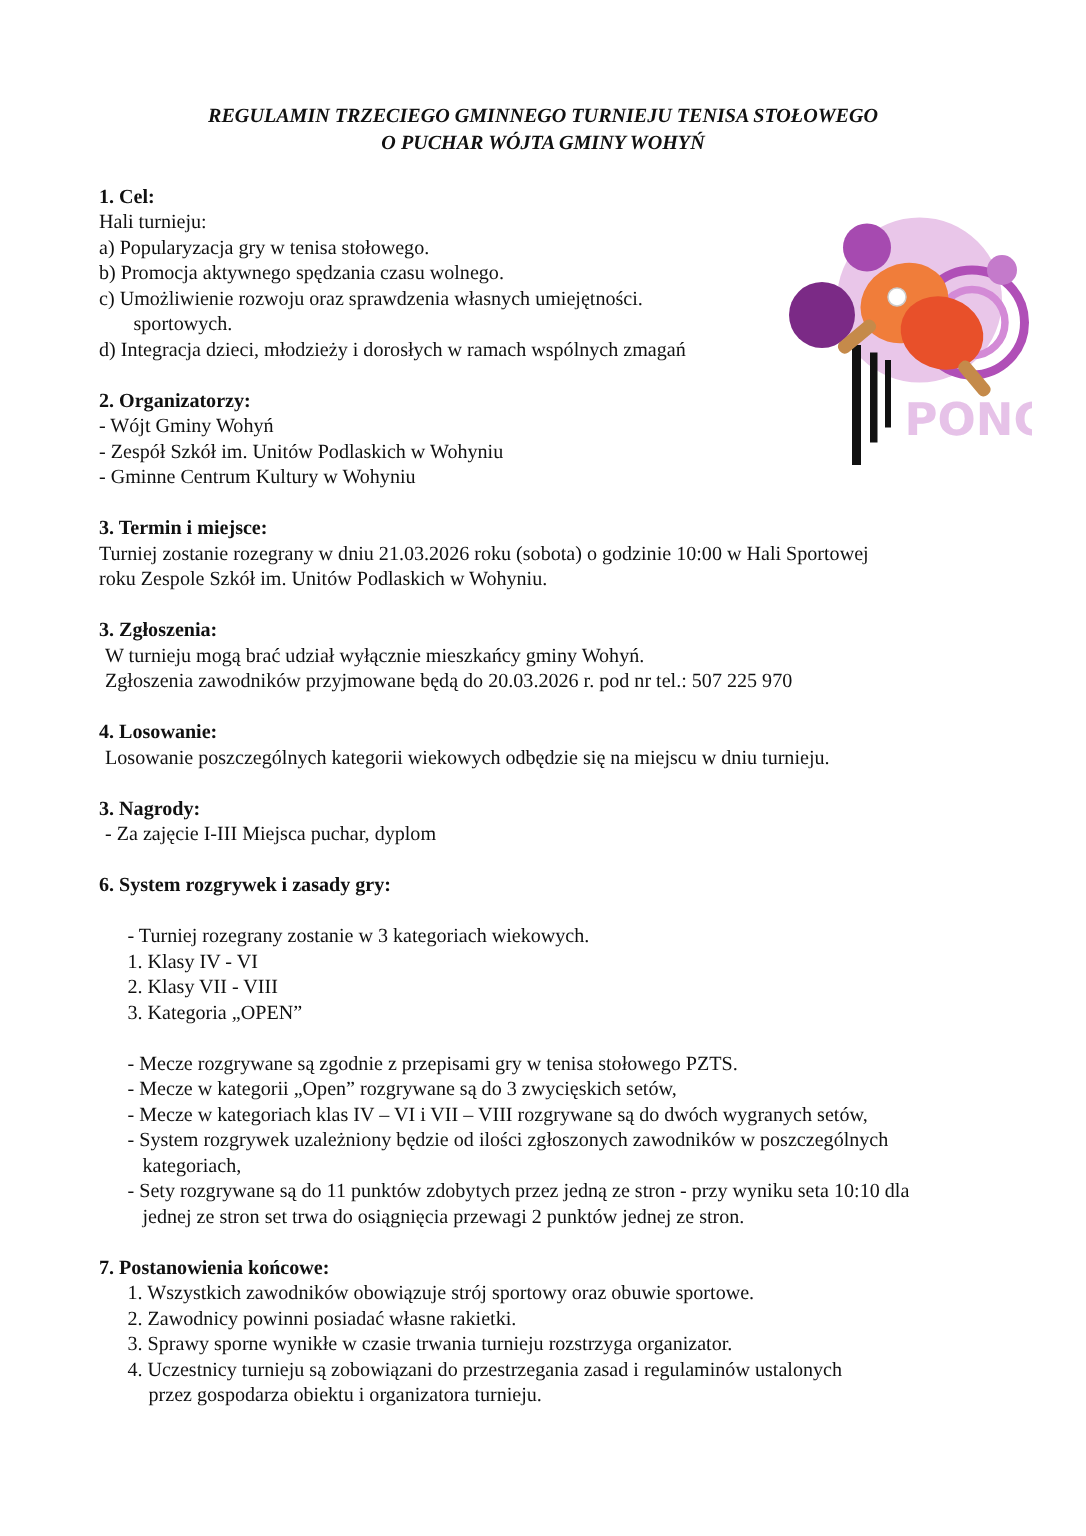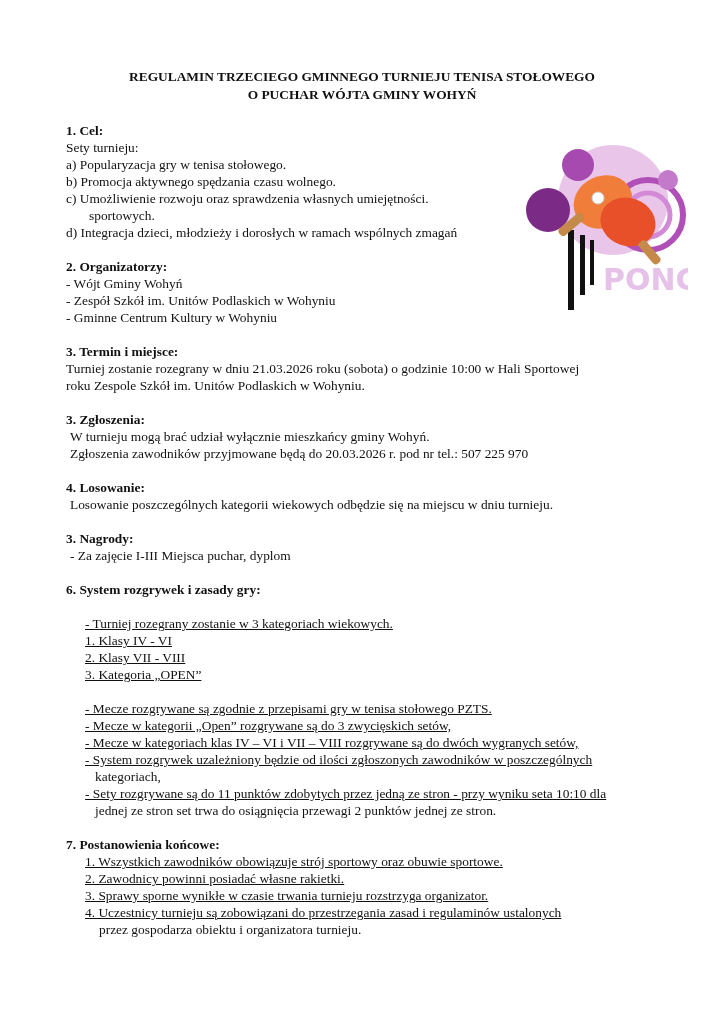--- a/index.html
+++ b/index.html
@@ -2,28 +2,28 @@
 <html><head>
 <meta charset="utf-8">
 <style>
   html, body { margin: 0; padding: 0; background: #ffffff; }
   body {
     width: 724px; height: 1024px; position: relative; overflow: hidden;
     font-family: "Liberation Serif", serif; color: #111; font-size: 13.4px;
   }
   .title {
     position: absolute; left: 0; width: 724px; top: 68px;
-    text-align: center; font-weight: bold; font-size: 13.4px; line-height: 18px;
+    text-align: center; font-weight: bold; font-size: 13.4px; line-height: 18px; font-style: italic;
   }
   .content { position: absolute; left: 66px; top: 122px; width: 600px; }
   .line { line-height: 17px; white-space: nowrap; }
   .h { font-weight: bold; line-height: 17px; font-family: Liberation Serif, serif; }
   .gap { height: 17px; }
   .ind1 { padding-left: 4px; }
-  .ind2 { padding-left: 19px; text-decoration: underline; }
+  .ind2 { padding-left: 19px; }
   .hang { padding-left: 23px; }
   .logo { position: absolute; left: 518px; top: 140px; width: 170px; height: 175px; }
 </style>
 </head>
 <body>
 
 <div class="title">
   <div>REGULAMIN TRZECIEGO GMINNEGO TURNIEJU TENISA STOŁOWEGO</div>
   <div>O PUCHAR WÓJTA GMINY WOHYŃ</div>
 </div>
@@ -43,21 +43,21 @@
   <rect x="38" y="80" width="30" height="9" rx="4" fill="#c58a4a" transform="rotate(-40 53 84)"></rect>
   <ellipse cx="110" cy="82" rx="28" ry="24" fill="#e8502a" transform="rotate(20 110 82)"></ellipse>
   <rect x="118" y="108" width="28" height="9" rx="4" fill="#c58a4a" transform="rotate(50 132 112)"></rect>
   <circle cx="80" cy="58" r="6" fill="#ffffff" stroke="#ccc"></circle>
 </svg>
 
 <div class="content">
 
   <div>
     <div class="h">1. Cel:</div>
-    <div class="line">Sety turnieju:</div>
+    <div class="line">Hali turnieju:</div>
     <div class="line">a) Popularyzacja gry w tenisa stołowego.</div>
     <div class="line">b) Promocja aktywnego spędzania czasu wolnego.</div>
     <div class="line">c) Umożliwienie rozwoju oraz sprawdzenia własnych umiejętności.</div>
     <div class="line hang">sportowych.</div>
     <div class="line">d) Integracja dzieci, młodzieży i dorosłych w ramach wspólnych zmagań</div>
   </div>
   <div class="gap"></div>
 
   <div>
     <div class="h">2. Organizatorzy:</div>

